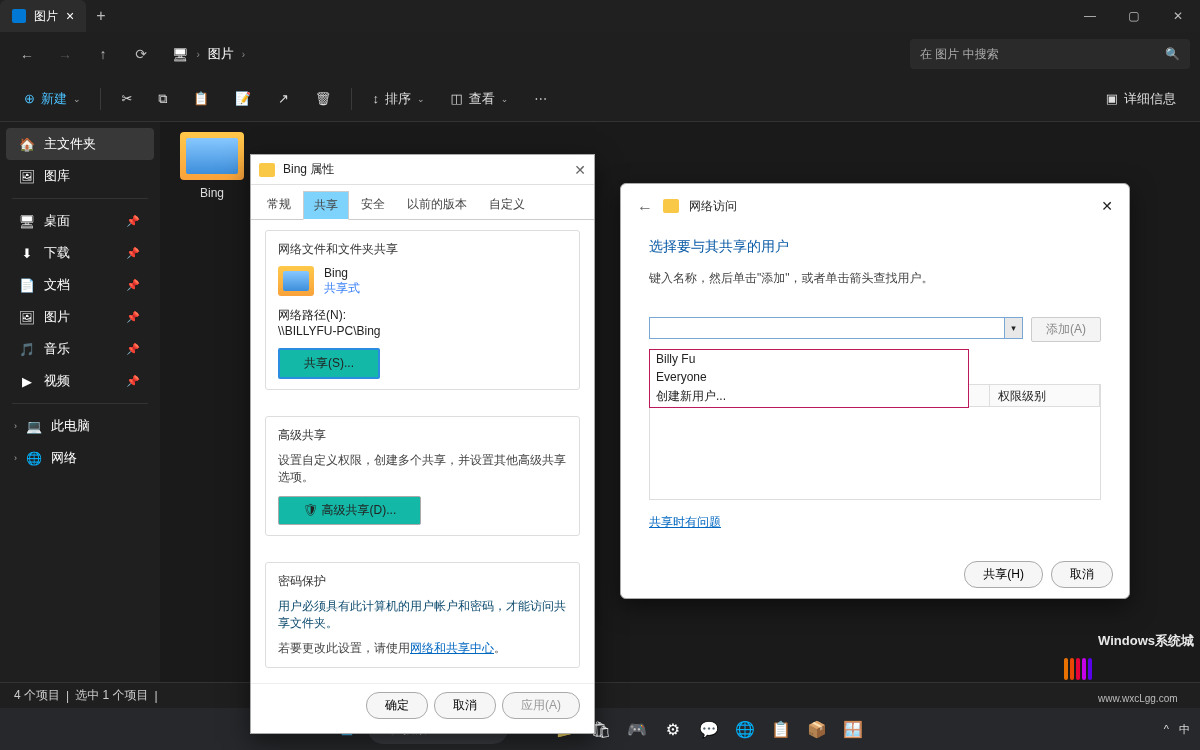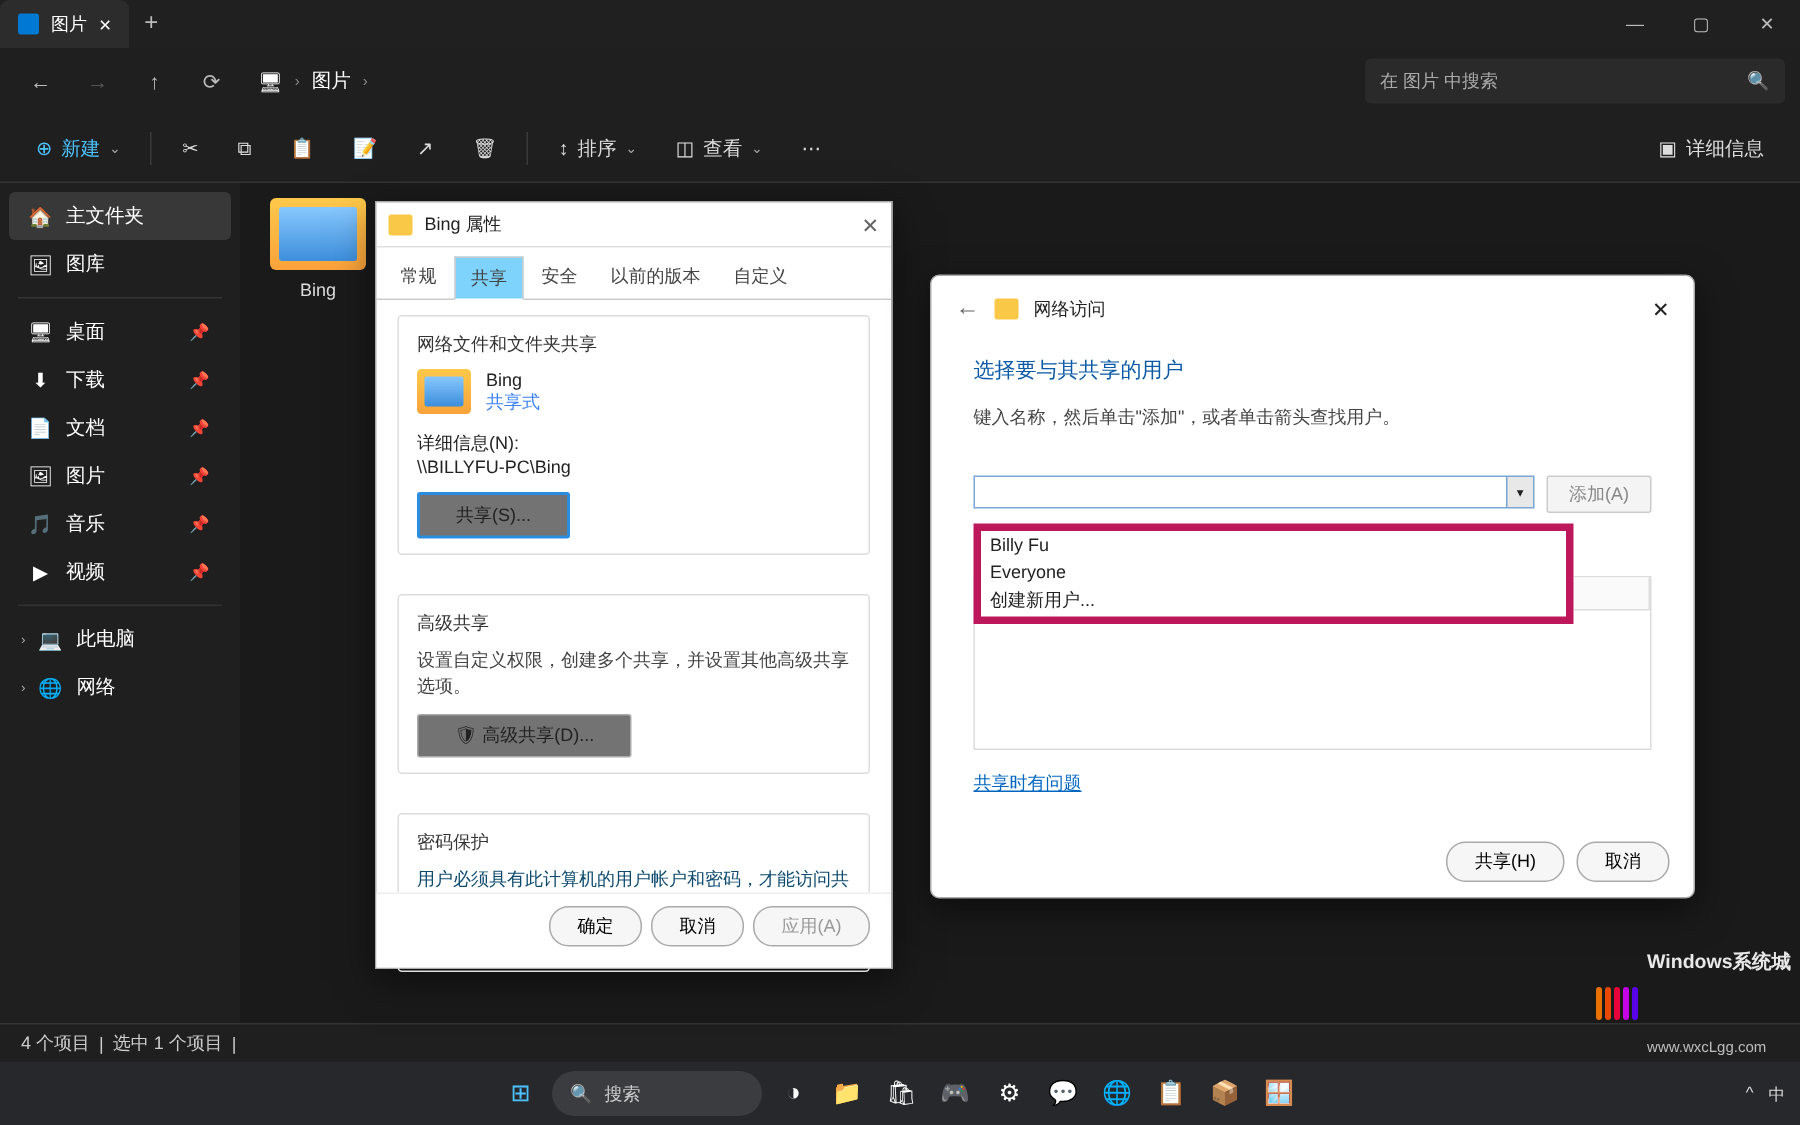--- a/index.html
+++ b/index.html
@@ -50,54 +50,54 @@
 
 .statusbar { position: absolute; bottom: 42px; left: 0; right: 0; height: 26px; background: #1f1f1f; border-top: 1px solid #333; display: flex; align-items: center; padding: 0 14px; font-size: 12px; color: #ccc; gap: 6px; }
 
 
 .taskbar { position: absolute; bottom: 0; left: 0; right: 0; height: 42px; background: #26282b; display: flex; align-items: center; justify-content: center; gap: 6px; }
 .task-ico { width: 30px; height: 30px; border-radius: 4px; display: flex; align-items: center; justify-content: center; font-size: 16px; }
 .task-search { width: 140px; height: 30px; background: #3a3c40; border-radius: 15px; display: flex; align-items: center; padding: 0 12px; gap: 8px; color: #ccc; font-size: 12px; }
 .tray { position: absolute; right: 10px; display: flex; align-items: center; gap: 10px; color: #ddd; font-size: 11px; }
 
 
-.dialog-props { position: absolute; left: 250px; top: 134px; width: 345px; height: 512px; background: #fff; color: #222; border: 1px solid #aaa; box-shadow: 0 8px 24px rgba(0,0,0,.5); font-size: 12px; }
+.dialog-props { position: absolute; left: 250px; top: 154px; width: 345px; height: 580px; background: #fff; color: #222; border: 1px solid #aaa; box-shadow: 0 8px 24px rgba(0,0,0,.5); font-size: 12px; }
 .dlg-titlebar { height: 30px; display: flex; align-items: center; padding: 0 8px; gap: 8px; border-bottom: 1px solid #e0e0e0; }
 .dlg-titlebar .folder-ico-sm { width: 16px; height: 14px; background: #f9c846; border-radius: 2px; }
 .dlg-titlebar .dlg-close { margin-left: auto; font-size: 14px; cursor: pointer; color: #666; }
 .dlg-tabs { display: flex; padding: 6px 6px 0; gap: 2px; border-bottom: 1px solid #ccc; }
 .dlg-tab { padding: 5px 10px; font-size: 12px; cursor: pointer; color: #444; }
 .dlg-tab.active { border: 1px solid #ccc; border-bottom: 1px solid #fff; background: #7dd3fc; margin-bottom: -1px; }
 .dlg-body { padding: 10px 14px; display: flex; flex-direction: column; gap: 26px; }
 .dlg-group { border: 1px solid #ddd; border-radius: 3px; padding: 10px 12px; }
 .dlg-group-hdr { font-size: 12px; color: #333; margin-bottom: 8px; }
 .file-row { display: flex; gap: 10px; align-items: flex-start; }
 .file-ico-box { width: 36px; height: 30px; background: linear-gradient(#ffc94a, #f9a23a); border-radius: 3px; position: relative; flex-shrink: 0; }
 .file-ico-box::after { content: ""; position: absolute; inset: 5px; background: linear-gradient(#87c8ff, #3d8edb); border-radius: 2px; }
-.btn-wide { display: inline-block; padding: 5px 24px; border: 1px solid #aaa; background: #737373; cursor: pointer; font-size: 12px; border-radius: 2px; }
+.btn-wide { display: inline-block; padding: 5px 24px; border: 1px solid #aaa; background: #14b8a6; cursor: pointer; font-size: 12px; border-radius: 2px; }
 .btn-wide.highlight { border: 2px solid #2a8de0; }
 .btn-row { padding: 8px 14px 14px; display: flex; justify-content: flex-end; gap: 6px; border-top: 1px solid #eee; position: absolute; bottom: 0; left: 0; right: 0; background: #fff; }
 .btn-std { padding: 4px 18px; border: 1px solid #aaa; background: #f6f6f6; cursor: pointer; font-size: 12px; border-radius: 13px; }
 .link-blue { color: #0067c0; text-decoration: underline; cursor: pointer; }
 
 
 .dialog-net { position: absolute; left: 620px; top: 183px; width: 510px; height: 416px; background: #fff; color: #222; border: 1px solid #aaa; box-shadow: 0 8px 24px rgba(0,0,0,.5); font-size: 12px; border-radius: 6px; }
 .dlg-net-bar { height: 44px; display: flex; align-items: center; padding: 0 16px; gap: 10px; }
 .dlg-net-bar .back { font-size: 16px; color: #666; cursor: pointer; }
 .dlg-net-bar .net-ico { width: 16px; height: 14px; background: #f9c846; border-radius: 2px; }
 .dlg-net-bar .net-close { margin-left: auto; font-size: 14px; cursor: pointer; }
 .dlg-net-body { padding: 10px 28px; }
 .net-h1 { font-size: 14px; color: #0a5aa6; margin-bottom: 14px; }
 .net-p { font-size: 12px; color: #444; margin-bottom: 30px; }
 .net-input-row { display: flex; gap: 8px; }
 .net-combo { flex: 1; height: 22px; border: 1px solid #7aa6d6; display: flex; }
 .net-combo input { flex: 1; border: none; outline: none; padding: 0 6px; font-size: 12px; }
 .net-combo .combo-btn { width: 18px; background: #e8e8e8; border-left: 1px solid #7aa6d6; display: flex; align-items: center; justify-content: center; font-size: 9px; cursor: pointer; }
 .btn-add { padding: 3px 14px; border: 1px solid #ccc; background: #f4f4f4; color: #888; font-size: 12px; border-radius: 2px; }
-.net-dropdown { position: absolute; left: 28px; top: 165px; width: 400px; background: #fff; border: 5px solid #be185d; }
+.net-dropdown { position: absolute; left: 28px; top: 165px; width: 320px; background: #fff; border: 1px solid #be185d; }
 .net-dropdown div { padding: 2px 6px; font-size: 12px; cursor: pointer; }
 .net-list { margin-top: 6px; height: 116px; border: 1px solid #ddd; position: relative; }
 .net-list-header { height: 22px; background: #fafafa; border-bottom: 1px solid #ddd; display: flex; }
 .net-list-header > div { padding: 3px 8px; font-size: 12px; border-right: 1px solid #ddd; }
 .net-footer { position: absolute; bottom: 0; left: 0; right: 0; padding: 10px 16px; display: flex; justify-content: flex-end; gap: 8px; }
 
 
 .watermark { position: absolute; right: 6px; bottom: 46px; display: flex; align-items: center; gap: 6px; color: #fff; font-size: 12px; opacity: .9; }
 .watermark .bars { display: flex; gap: 2px; }
 .watermark .bars span { width: 4px; height: 22px; border-radius: 2px; }
@@ -277,21 +277,21 @@
     <div class="dlg-group">
       <div class="dlg-group-hdr">网络文件和文件夹共享</div>
       <div class="file-row">
         <div class="file-ico-box"></div>
         <div>
           <div>Bing</div>
           <div style="color:#3b82f6">共享式</div>
         </div>
       </div>
       <div style="margin-top:10px">
-        <div>详细信息(N):</div>
+        <div>网络路径(N):</div>
         <div>\\BILLYFU-PC\Bing</div>
       </div>
       <div style="margin-top:10px">
         <span class="btn-wide highlight">共享(S)...</span>
       </div>
     </div>
     <div class="dlg-group">
       <div class="dlg-group-hdr">高级共享</div>
       <div style="color:#444;margin-bottom:10px">设置自定义权限，创建多个共享，并设置其他高级共享选项。</div>
       <span class="btn-wide"><span>🛡</span> <span>高级共享(D)...</span></span>

